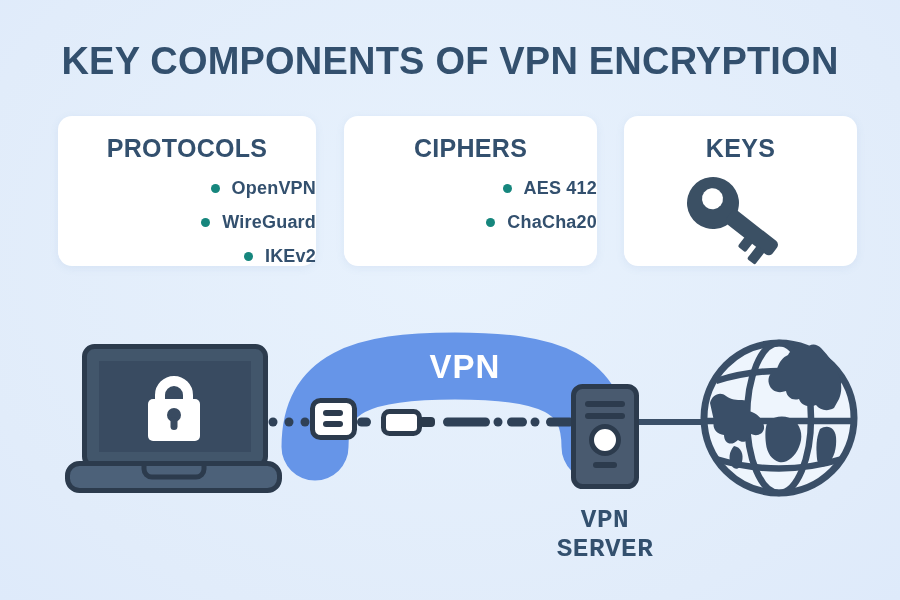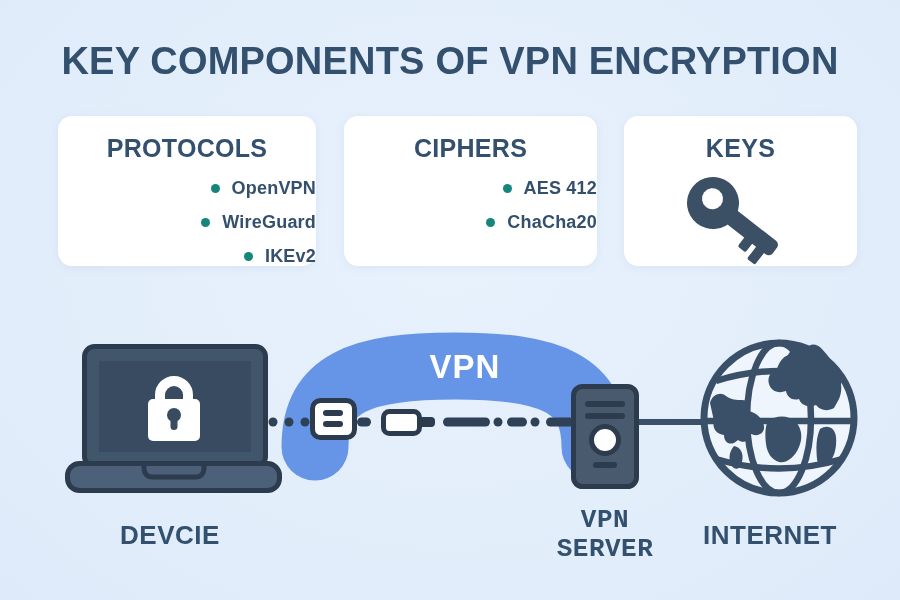--- a/index.html
+++ b/index.html
@@ -170,17 +170,15 @@
         <path d="M 788 355 c 4 -8 12 -10 18 -5 c 3 -7 10 -7 15 -2 c 8 8 14 17 18 27 c 3 9 3 17 0 24 l -5 9 c -7 4 -14 2 -18 -3 c -8 3 -15 0 -17 -6 c -7 2 -12 -2 -13 -8 c -8 3 -15 0 -17 -7 c -2 -7 2 -13 8 -15 c 2 -7 6 -12 11 -14 z"></path>
         <path d="M 710 403 c 2 -8 10 -12 16 -7 c 5 4 11 4 16 4 c 7 0 9 6 7 11 c 8 2 14 8 15 15 c 1 8 -7 11 -13 8 c -1 7 -8 10 -13 6 c -7 7 -14 3 -14 -5 c -8 -1 -12 -7 -10 -14 z"></path>
         <path d="M 734 446 c 7 1 10 8 8 16 c -1 7 -7 9 -10 4 c -4 -7 -3 -14 2 -20 z"></path>
         <path d="M 768 421 c 8 -6 20 -6 27 0 c 7 7 8 17 4 26 c -4 10 -13 17 -20 15 c -7 -2 -12 -9 -13 -18 c -1 -9 -1 -17 2 -23 z"></path>
         <path d="M 820 429 c 8 -5 15 -1 16 8 c 1 11 -2 21 -8 27 c -5 5 -10 2 -11 -5 c -1 -11 -1 -21 3 -30 z"></path>
       </g>
     </g>
   </svg>
 
   <div class="lbl-tunnel">VPN</div>
-  <div class="lbl lbl-device">DEVCIE</div>
   <div class="lbl lbl-server">VPN SERVER</div>
-  <div class="lbl lbl-internet">INTERNET</div>
 
 </div>
 
 </body></html>

